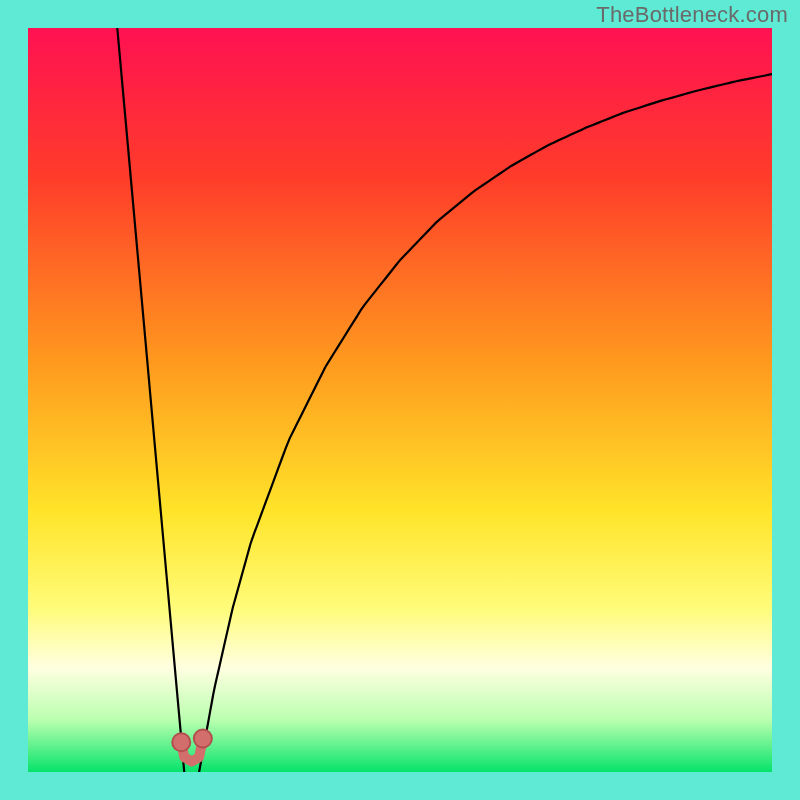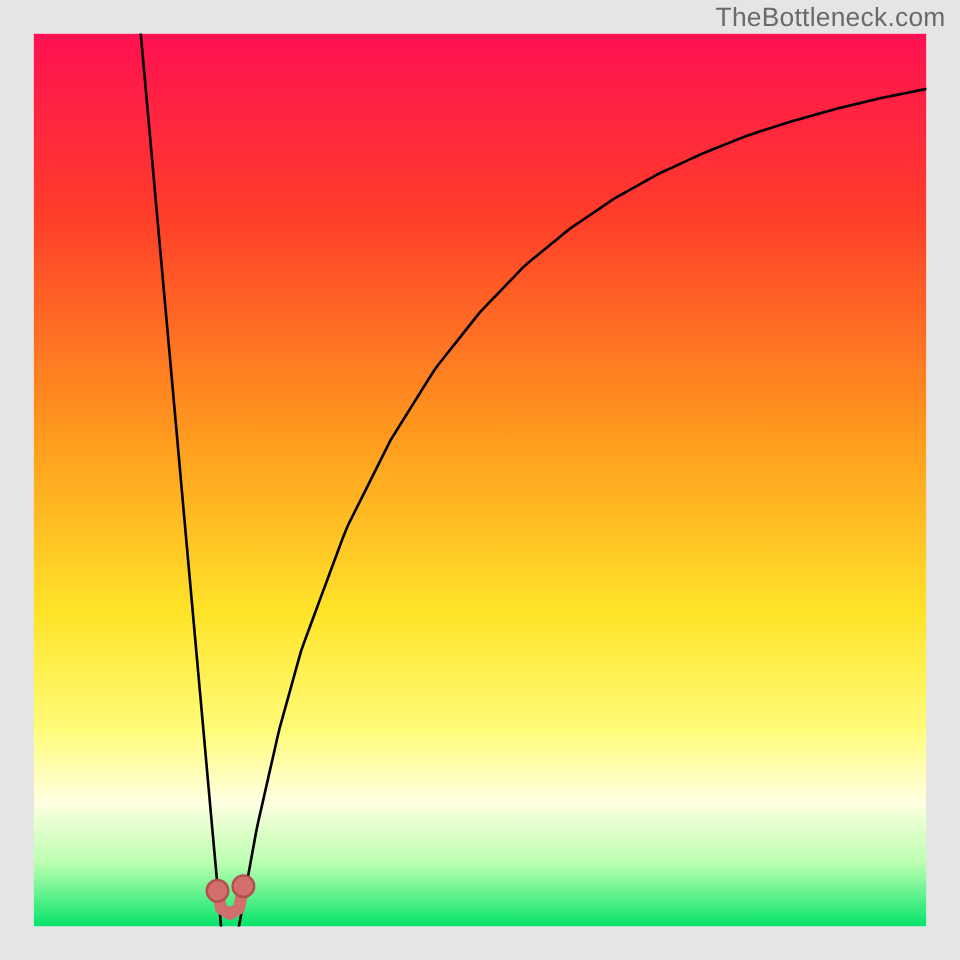--- a/index.html
+++ b/index.html
@@ -10,21 +10,21 @@
     background: #000000;
     overflow: hidden;
     font-family: Arial, Helvetica, sans-serif;
   }
   .frame {
     position: absolute;
     left: 0;
     top: 0;
     width: 800px;
     height: 800px;
-    background: #e5e5e5;
+    background: #5eead4;
   }
   .watermark {
     position: absolute;
     top: 2px;
     right: 12px;
     color: #6a6a6a;
     font-size: 22px;
     font-weight: 400;
     letter-spacing: 0.2px;
     z-index: 10;

